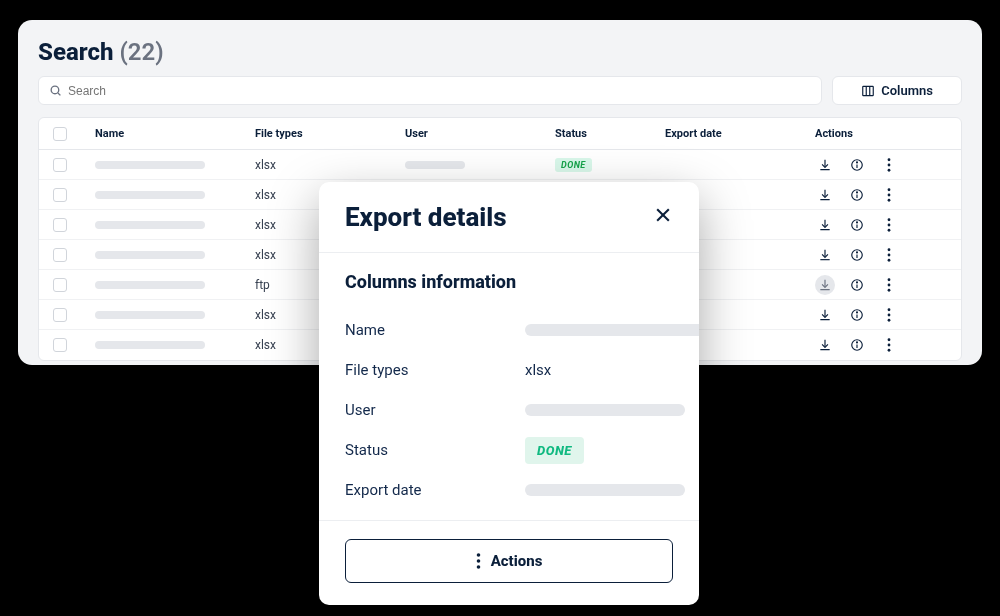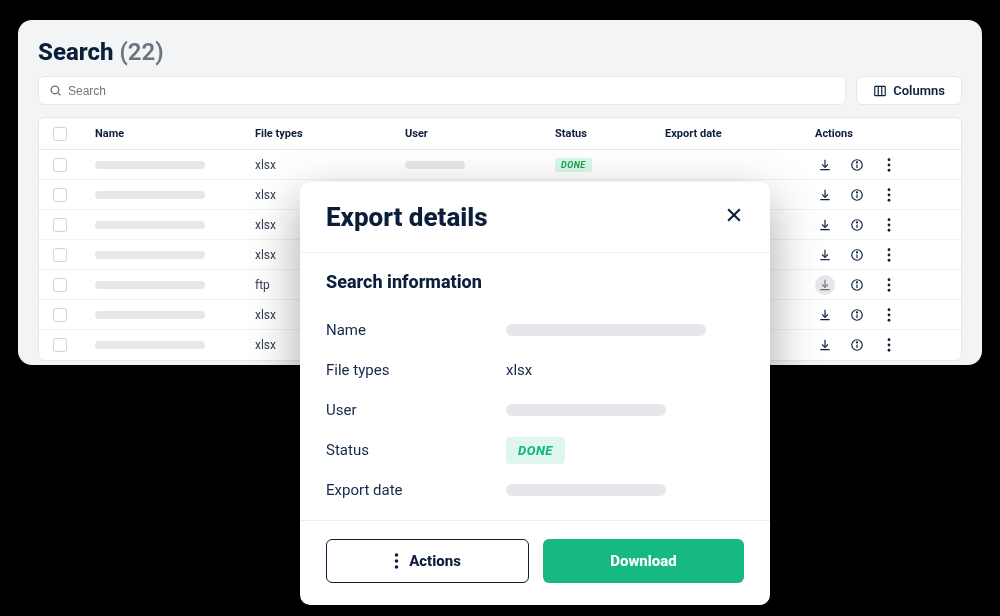--- a/index.html
+++ b/index.html
@@ -49,21 +49,21 @@
     font-size: 13px;
   }
   .search-box svg { margin-right: 6px; flex: none; }
   .search-box input {
     border: none; outline: none; font-size: 12px; width: 100%;
     color: #a21caf;
   }
   .columns-btn {
     display: flex; align-items: center; gap: 6px;
     background: #fff; border: 1px solid #e5e7eb; border-radius: 6px;
-    padding: 6px 16px; font-size: 13px; font-weight: 600; color: #0b1f3a;
+    padding: 6px 28px; font-size: 13px; font-weight: 600; color: #0b1f3a;
     cursor: pointer;
   }
   .table-wrap {
     margin: 0 20px 20px 20px;
     background: #fff;
     border: 1px solid #e5e7eb;
     border-radius: 6px;
     overflow: hidden;
   }
   .t-header, .t-row {
@@ -107,22 +107,22 @@
     border-radius: 3px;
     font-style: italic;
   }
   .row-actions { display: flex; gap: 12px; align-items: center; color: #0b1f3a; }
   .icon-btn { cursor: pointer; display: inline-flex; align-items: center; justify-content: center; width: 20px; height: 20px; border-radius: 50%; }
   .icon-btn.hl { background: #e5e7eb; }
 
   
   .modal {
     position: absolute;
-    left: 300px; top: 182px;
-    width: 470px;
+    left: 319px; top: 182px;
+    width: 380px;
     background: #fff;
     border-radius: 10px;
     box-shadow: 0 18px 50px rgba(0,0,0,.35);
     overflow: hidden;
   }
   .modal-head {
     display: flex; justify-content: space-between; align-items: center;
     padding: 20px 26px;
     border-bottom: 1px solid #eceef1;
   }
@@ -455,21 +455,21 @@
   <div class="modal-head">
     <div class="modal-title">Export details</div>
     <div class="close-btn">
       <svg width="20" height="20" viewBox="0 0 24 24" fill="none" stroke="#0b1f3a" stroke-width="2.5">
           <line x1="5" y1="5" x2="19" y2="19"></line>
           <line x1="19" y1="5" x2="5" y2="19"></line>
         </svg>
     </div>
   </div>
   <div class="modal-body">
-    <div class="section-title">Search information</div>
+    <div class="section-title">Columns information</div>
     <div class="field-row">
       <div class="field-label">Name</div>
       <div class="field-val">
           <div class="skel lg"></div>
         </div>
     </div>
     <div class="field-row">
       <div class="field-label">File types</div>
       <div class="field-val">xlsx</div>
     </div>
@@ -492,17 +492,14 @@
   </div>
   <div class="modal-foot">
     <div class="btn outline">
       <svg width="5" height="16" viewBox="0 0 4 16">
           <circle cx="2" cy="2" r="1.8" fill="#0b1f3a"></circle>
           <circle cx="2" cy="8" r="1.8" fill="#0b1f3a"></circle>
           <circle cx="2" cy="14" r="1.8" fill="#0b1f3a"></circle>
         </svg>
       <span>Actions</span>
     </div>
-    <div class="btn primary">
-      <span>Download</span>
-    </div>
   </div>
 </div>
 
 </body></html>

